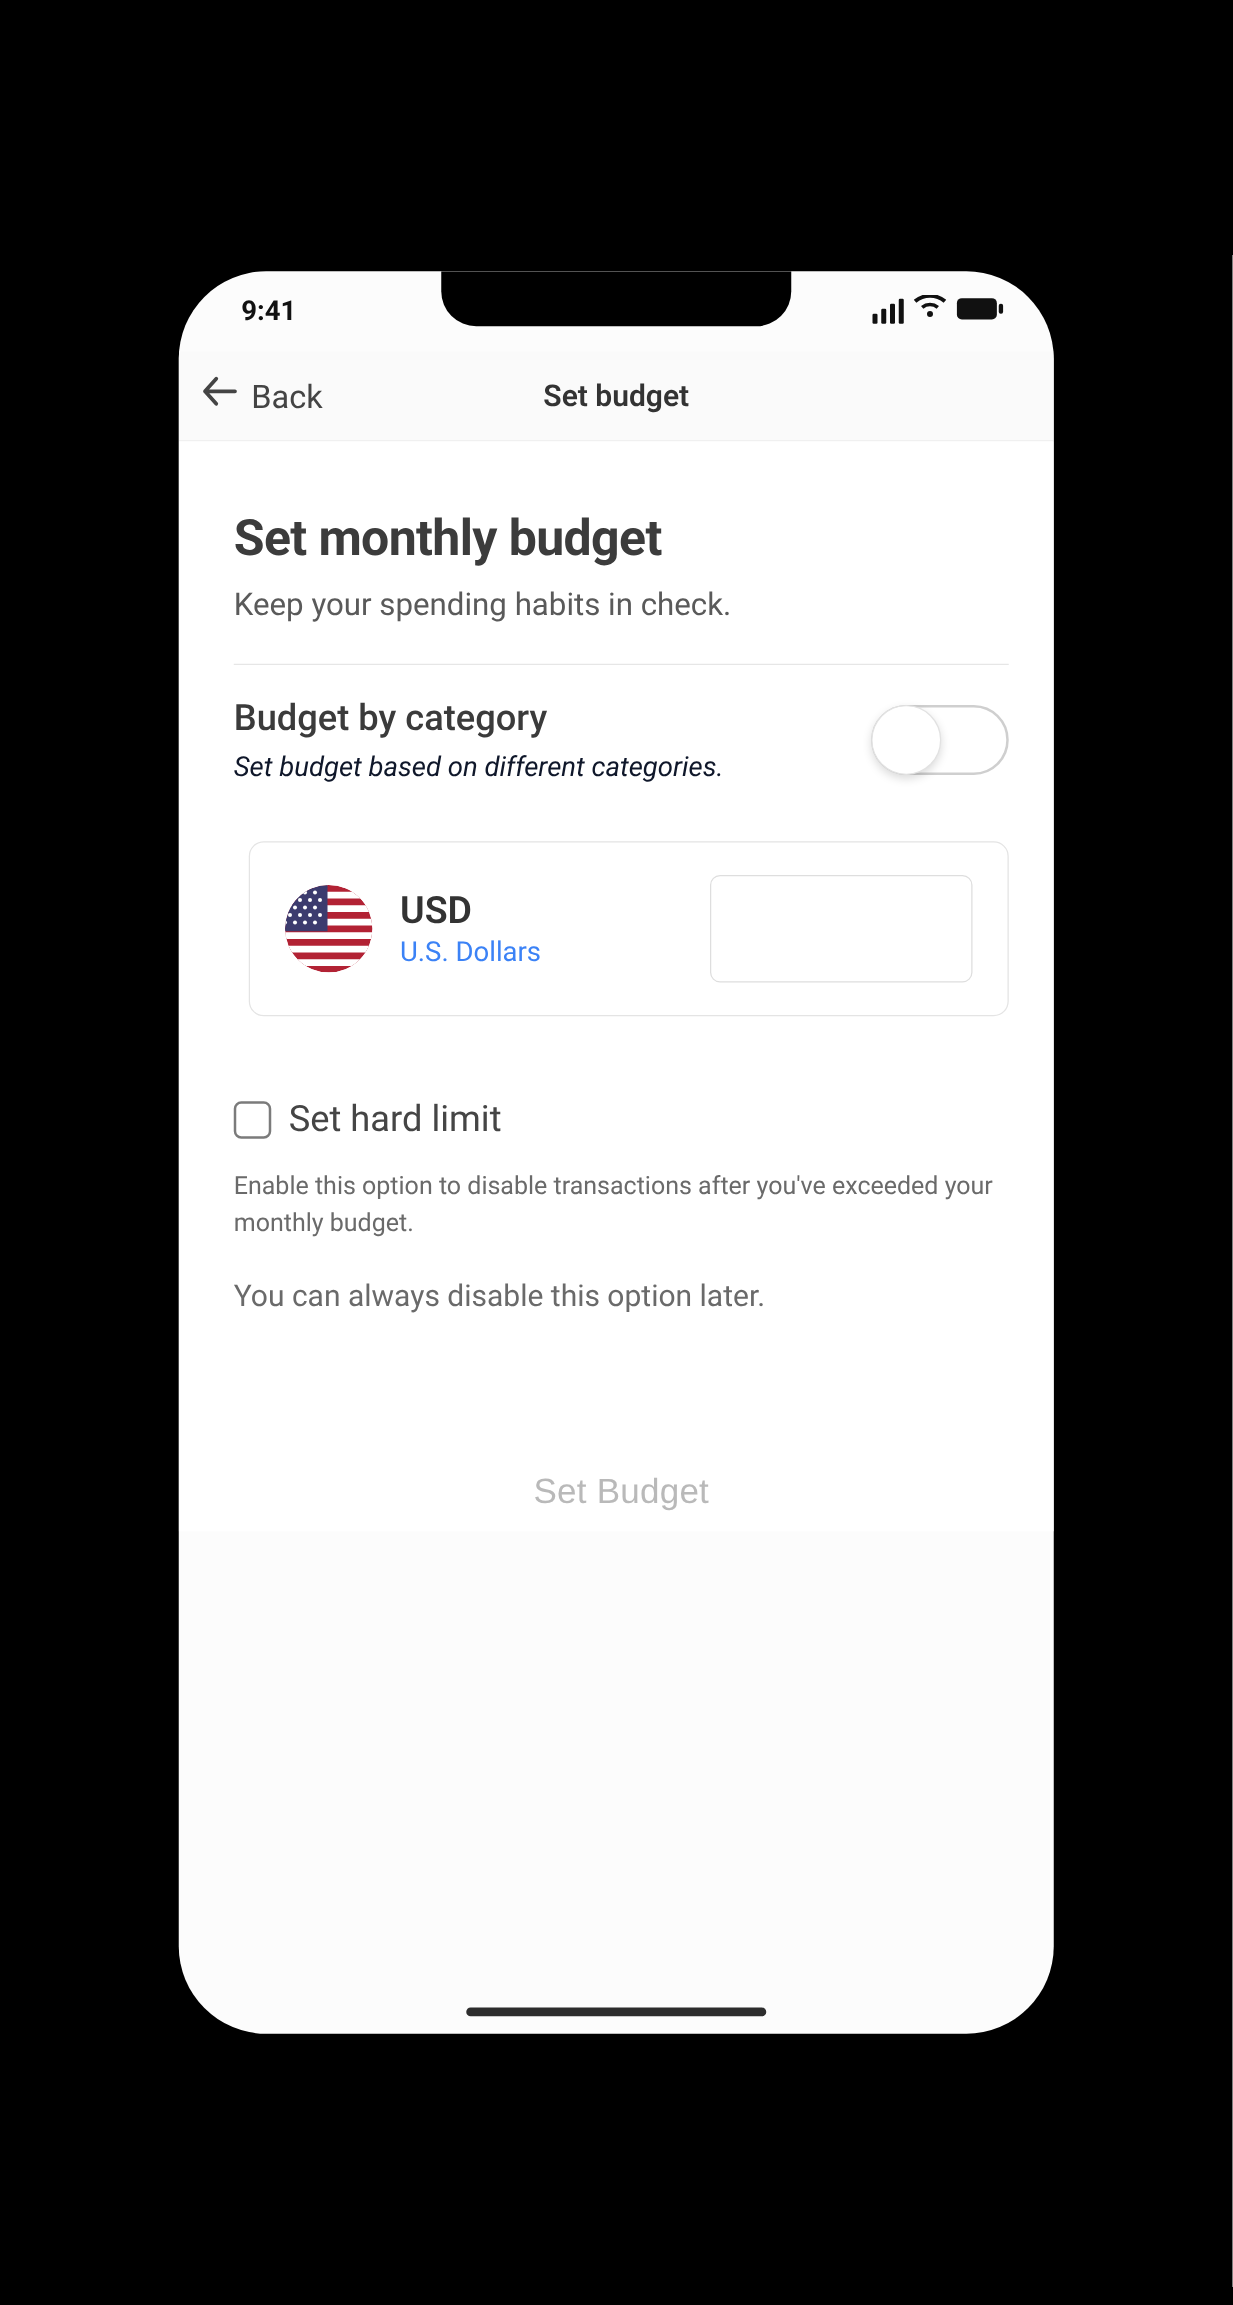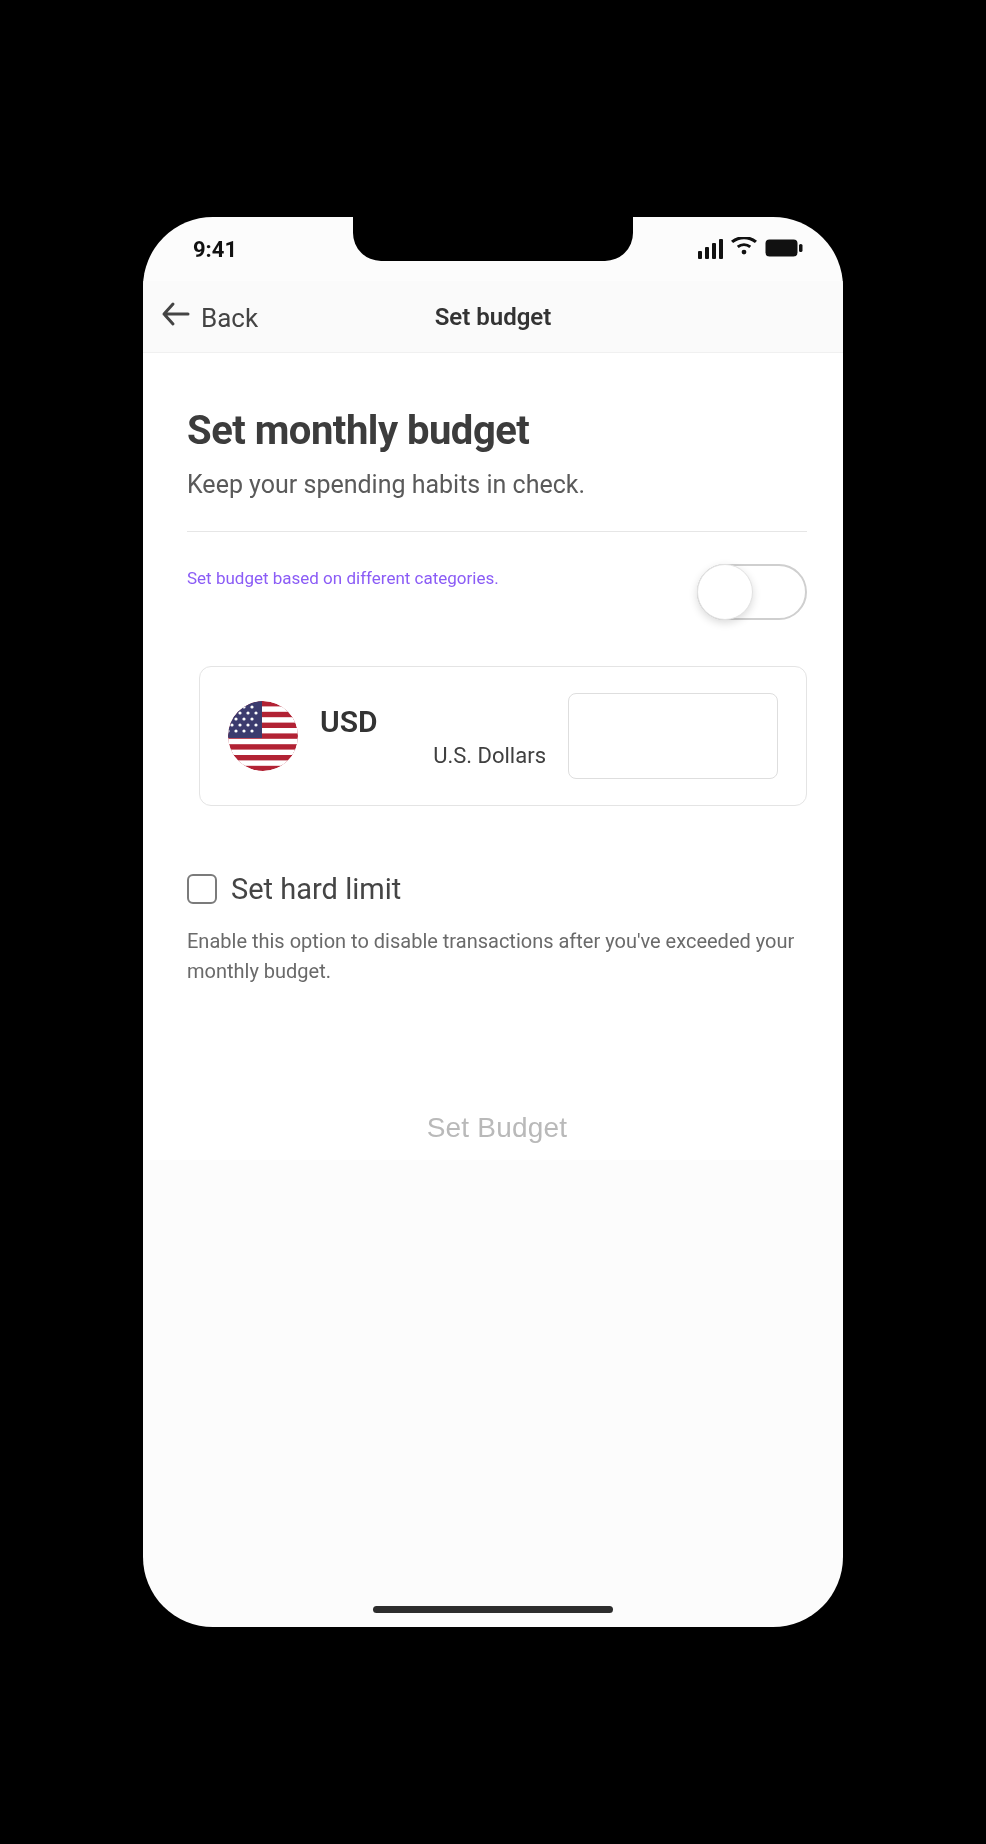--- a/index.html
+++ b/index.html
@@ -101,23 +101,24 @@
     justify-content: space-between;
     align-items: flex-start;
     gap: 20px;
   }
   .row-toggle .h2 {
     font-size: 29px;
     font-weight: 500;
     color: #3b3b3b;
   }
   .row-toggle .desc {
-    font-size: 17px;
-    color: #8b5cf6;
+    font-size: 22px;
+    color: #0f172a;
     margin-top: 10px;
+    font-style: italic;
   }
   .toggle {
     flex: 0 0 auto;
     width: 110px;
     height: 56px;
     border: 2px solid #cfcfcf;
     border-radius: 40px;
     background: #fff;
     position: relative;
     margin-top: 6px;
@@ -145,21 +146,21 @@
   }
   .flag {
     flex: 0 0 auto;
     width: 70px; height: 70px;
     border-radius: 50%;
     overflow: hidden;
     position: relative;
   }
   .cur-text { flex: 1 1 auto; }
   .cur-code { font-size: 30px; font-weight: 600; color: #333; }
-  .cur-name { font-size: 22px; color: #404040; margin-top: 4px; text-align: right; }
+  .cur-name { font-size: 22px; color: #3b82f6; margin-top: 4px; }
   .amount-input {
     flex: 0 0 auto;
     width: 210px;
     height: 86px;
     border: 1px solid #dedede;
     border-radius: 8px;
     font-size: 28px;
     padding: 0 14px;
     background: #fff;
   }
@@ -259,20 +260,21 @@
     <div class="nav-title">Set budget</div>
   </div>
 
   <div class="content">
     <div class="h1">Set monthly budget</div>
     <div class="subtitle">Keep your spending habits in check.</div>
     <hr class="divider">
 
     <div class="row-toggle">
       <div>
+        <div class="h2">Budget by category</div>
         <div class="desc">Set budget based on different categories.</div>
       </div>
       <div class="toggle">
         <div class="knob"></div>
       </div>
     </div>
 
     <div class="currency-card">
       <div class="flag">
         <svg viewBox="0 0 70 70" width="70" height="70">
@@ -321,19 +323,20 @@
       </div>
       <input class="amount-input" type="text" value="" style="">
     </div>
 
     <div class="hardlimit">
       <div class="hl-row">
         <div class="checkbox"></div>
         <div class="hl-label">Set hard limit</div>
       </div>
       <div class="hl-desc">Enable this option to disable transactions after you've exceeded your monthly budget.</div>
+      <div class="hl-note">You can always disable this option later.</div>
     </div>
 
     <button class="cta">Set Budget</button>
   </div>
 
   <div class="home-indicator"></div>
 </div>
 
 </body></html>

